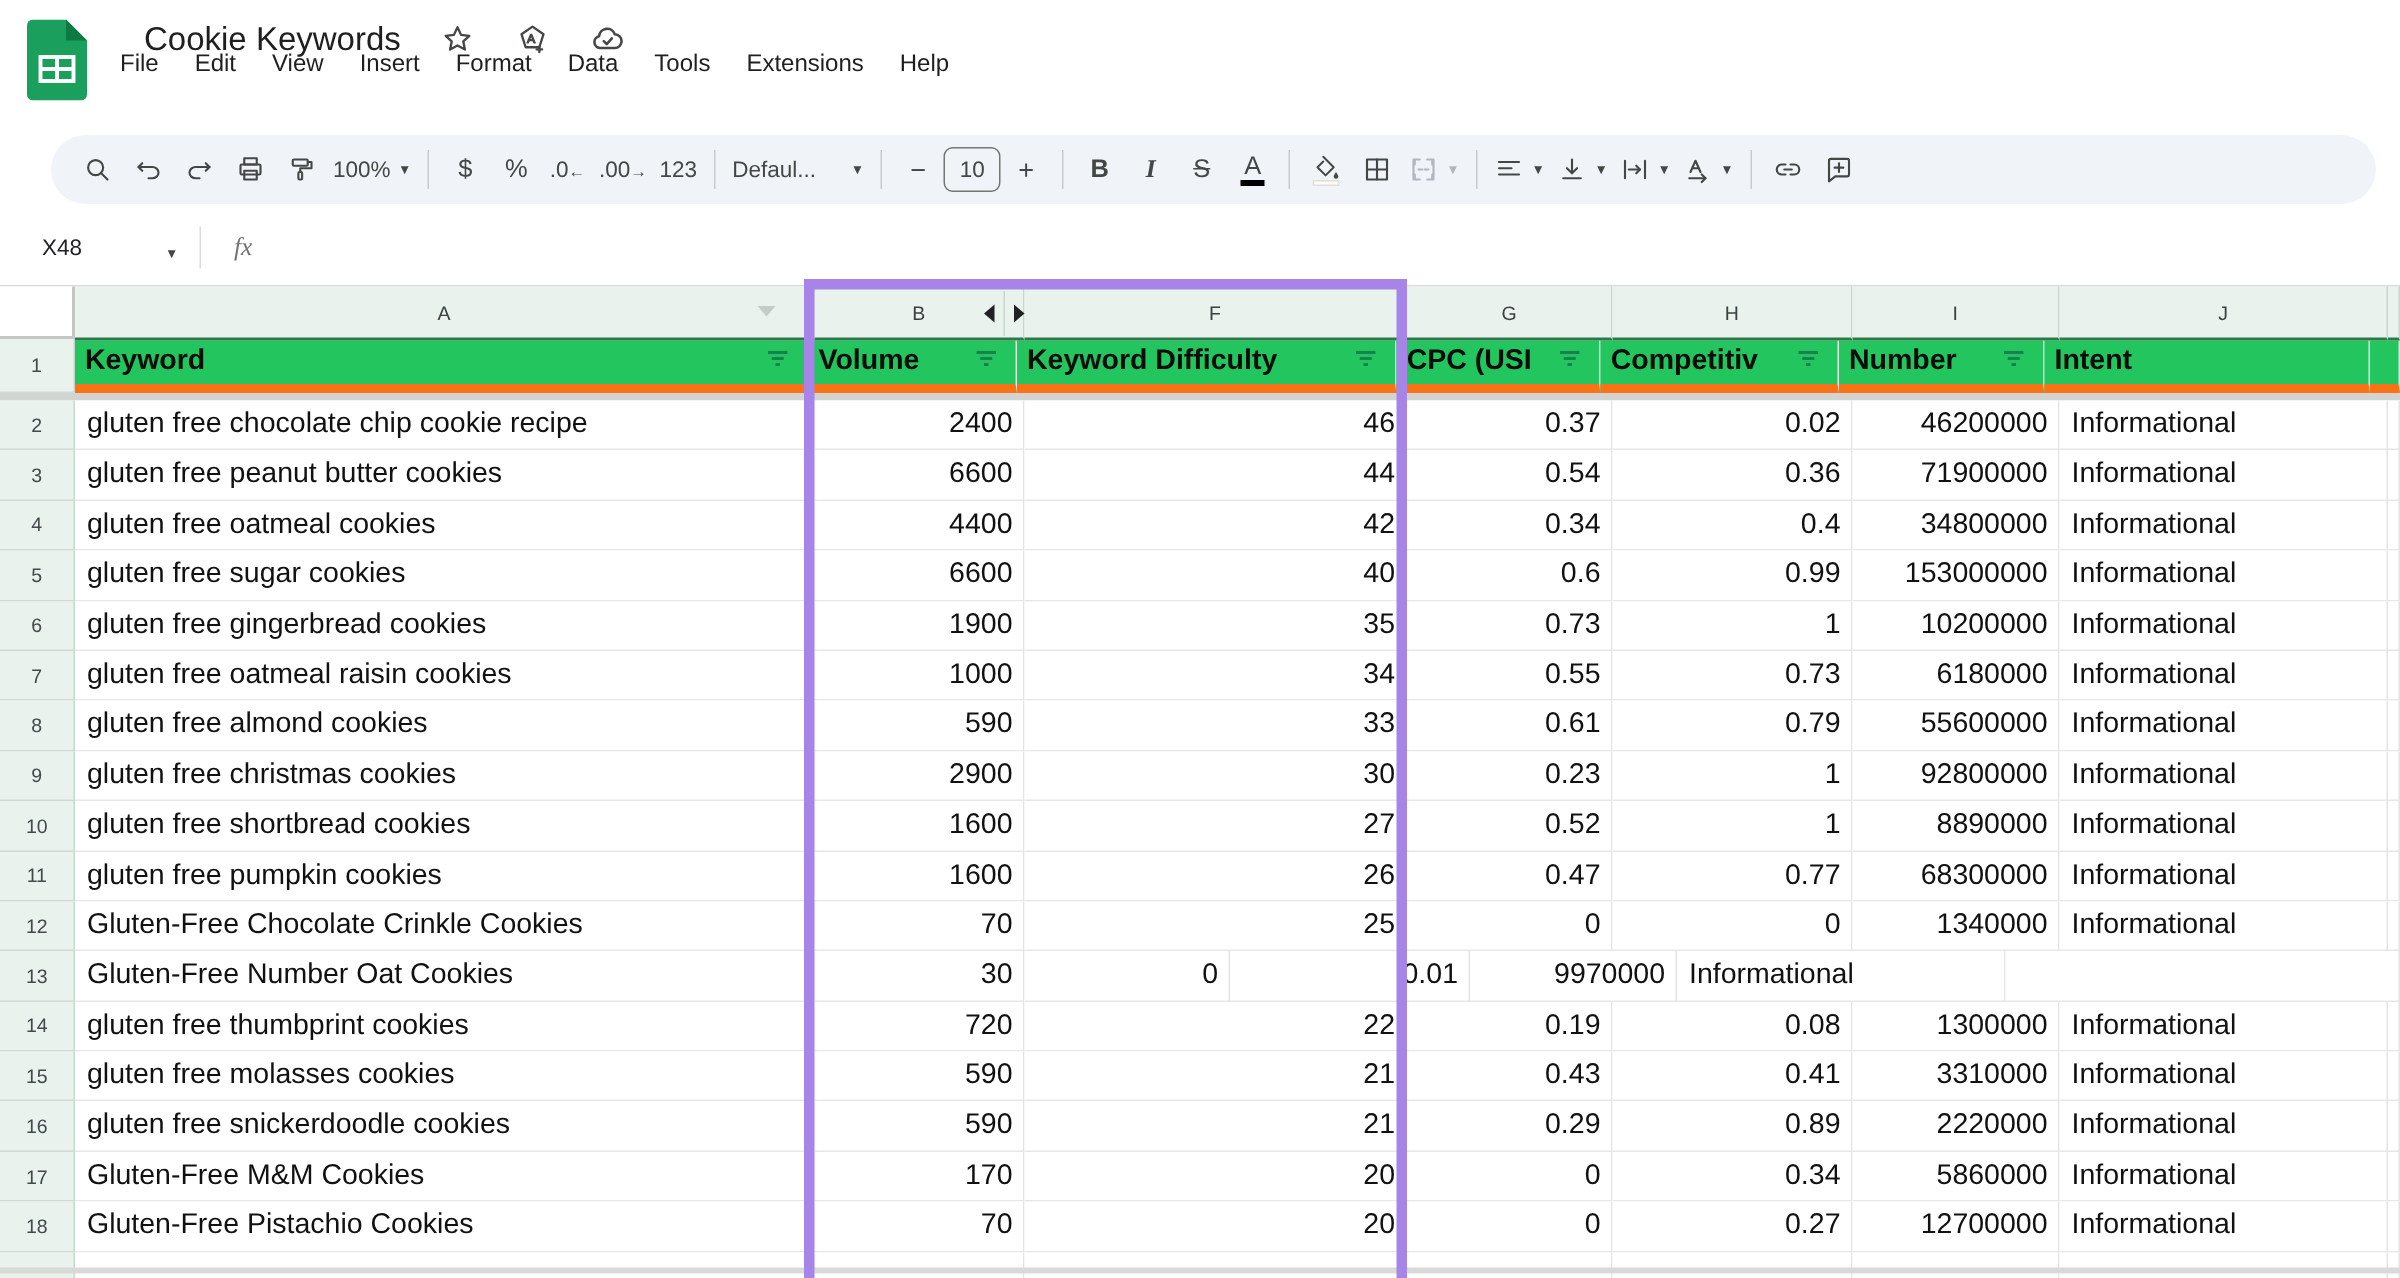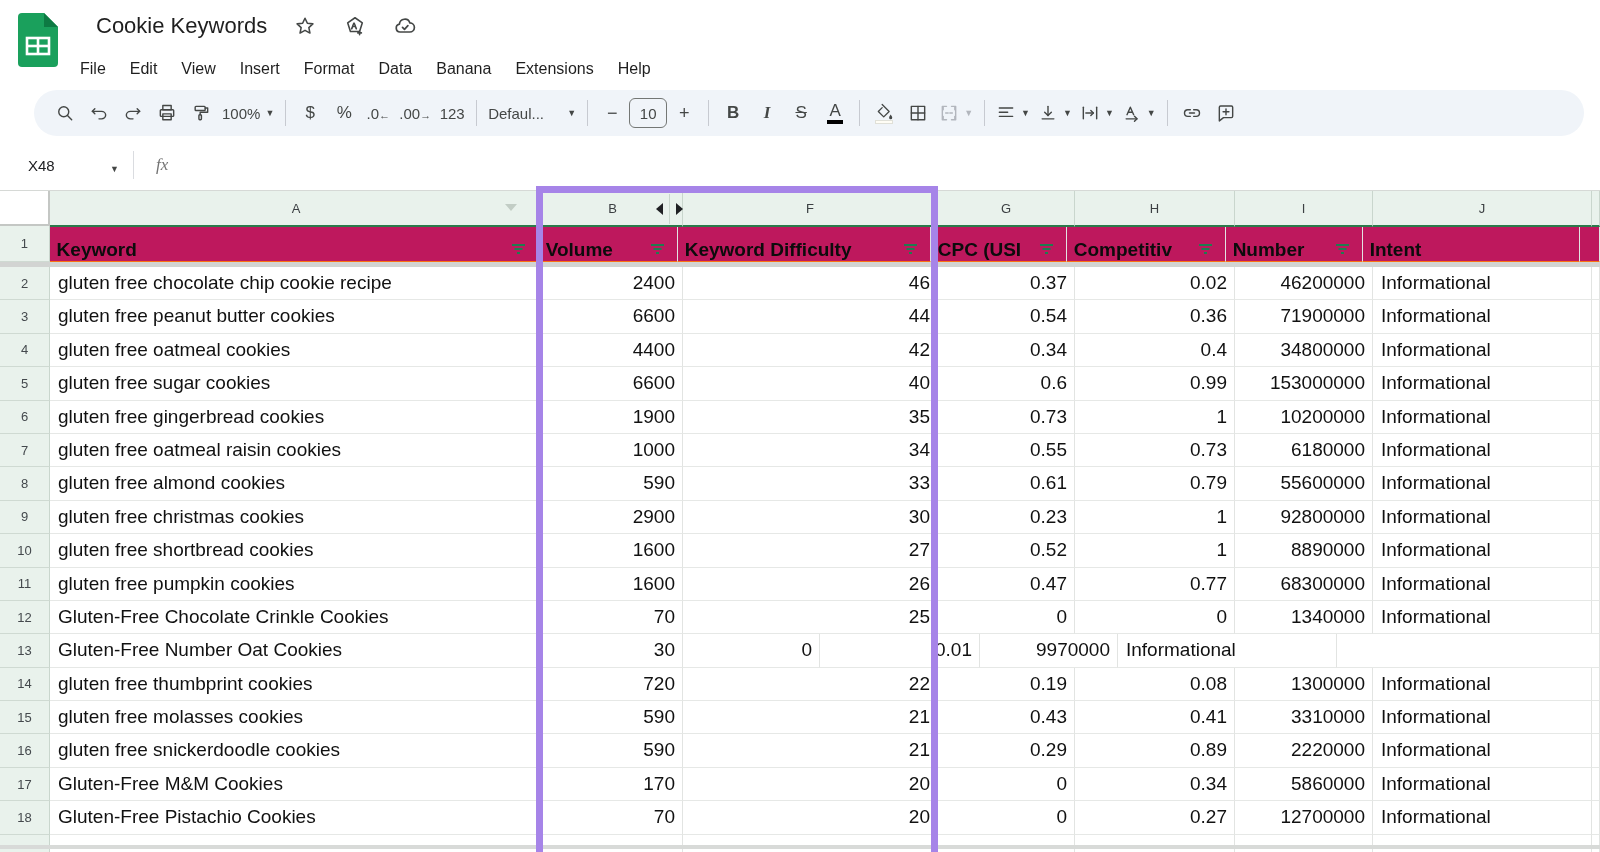--- a/index.html
+++ b/index.html
@@ -7,21 +7,21 @@
   #app {
     position:relative; width:1600px; height:852px; overflow:hidden;
     font-family:"Liberation Sans", sans-serif; color:#202124; background:#fff;
   }
   
   #topbar { position:absolute; left:0; top:0; width:1600px; height:88px; background:#fff; }
   #logo { position:absolute; left:18px; top:13px; width:40px; height:54px; }
   #title-row { position:absolute; left:96px; top:10px; height:32px; display:flex; align-items:center; gap:26px; }
   #doc-title { font-size:22px; font-weight:500; color:#1f1f1f; }
   .title-icon { width:24px; height:24px; display:flex; align-items:center; justify-content:center; }
-  #menu-bar { position:absolute; left:68px; top:56px; display:flex; }
+  #menu-bar { position:absolute; left:68px; top:30px; display:flex; }
   .menu-item { font-size:16px; color:#1f1f1f; padding:4px 12px; border-radius:6px; cursor:default; }
   
   #toolbar-wrap { position:absolute; left:0; top:88px; width:1600px; height:52px; background:#fff; }
   #toolbar {
     position:absolute; left:34px; right:16px; top:2px; height:46px;
     background:#f0f4f9; border-radius:24px; display:flex; align-items:center; padding:0 14px;
   }
   .tb-btn { height:34px; min-width:34px; display:flex; align-items:center; justify-content:center; border-radius:6px; padding:0 4px; }
   .tb-divider { width:1px; height:26px; background:#c7cad1; margin:0 7px; }
   .tb-text { font-size:15px; color:#444746; }
@@ -53,22 +53,22 @@
   #col-strip .corner { background:#fff; border-right:2px solid #c4c7c4; border-bottom:2px solid #c4c7c4; }
   .col-head {
     background:#e9f2ec; border-right:1px solid #c9d6cd; border-bottom:2px solid #2c7a4b;
     display:flex; align-items:center; justify-content:center;
     font-size:13px; color:#3c4043; position:relative; height:36px;
   }
   
   #header-row { height:36px; }
   .gutter-cell { background:#e9f2ec; border-right:1px solid #c9d6cd; border-bottom:1px solid #cfdad2;
     display:flex; align-items:center; justify-content:center; font-size:13px; color:#44494d; }
-  .hcell { background:#be185d; border-right:1px solid #e2e4e2; border-bottom:1px solid #f97316;
-    display:flex; align-items:flex-end; justify-content:space-between; padding:0 12px 0 7px;
+  .hcell { background:#22c55e; border-right:1px solid #e2e4e2; border-bottom:6px solid #f97316;
+    display:flex; align-items:center; justify-content:space-between; padding:0 12px 0 7px;
     font-size:19px; font-weight:700; color:#0c0c0c; overflow:hidden; white-space:nowrap; }
   .filter-ic { flex:0 0 auto; margin-left:4px; }
   
   #freeze-shadow { height:5px; background:#d2d4d2; width:1600px; }
   
   .drow { height:33.4px; }
   .dcell { background:#fff; border-right:1px solid #e2e4e2; border-bottom:1px solid #e6e8e6;
     font-size:19px; color:#111; line-height:32px; overflow:hidden; white-space:nowrap; }
   .al { text-align:left; padding-left:8px; }
   .ar { text-align:right; padding-right:7px; }
@@ -121,21 +121,21 @@
           </svg>
       </span>
     </div>
     <div id="menu-bar">
         <div class="menu-item">File</div>
         <div class="menu-item">Edit</div>
         <div class="menu-item">View</div>
         <div class="menu-item">Insert</div>
         <div class="menu-item">Format</div>
         <div class="menu-item">Data</div>
-        <div class="menu-item">Banana</div>
+        <div class="menu-item">Tools</div>
         <div class="menu-item">Extensions</div>
         <div class="menu-item">Help</div>
       </div>
   </div>
 
   <div id="toolbar-wrap">
     <div id="toolbar">
       <div class="tb-btn">
         <svg class="ic" width="20" height="20" viewBox="0 0 24 24">
             <circle cx="10.5" cy="10.5" r="6"></circle>

